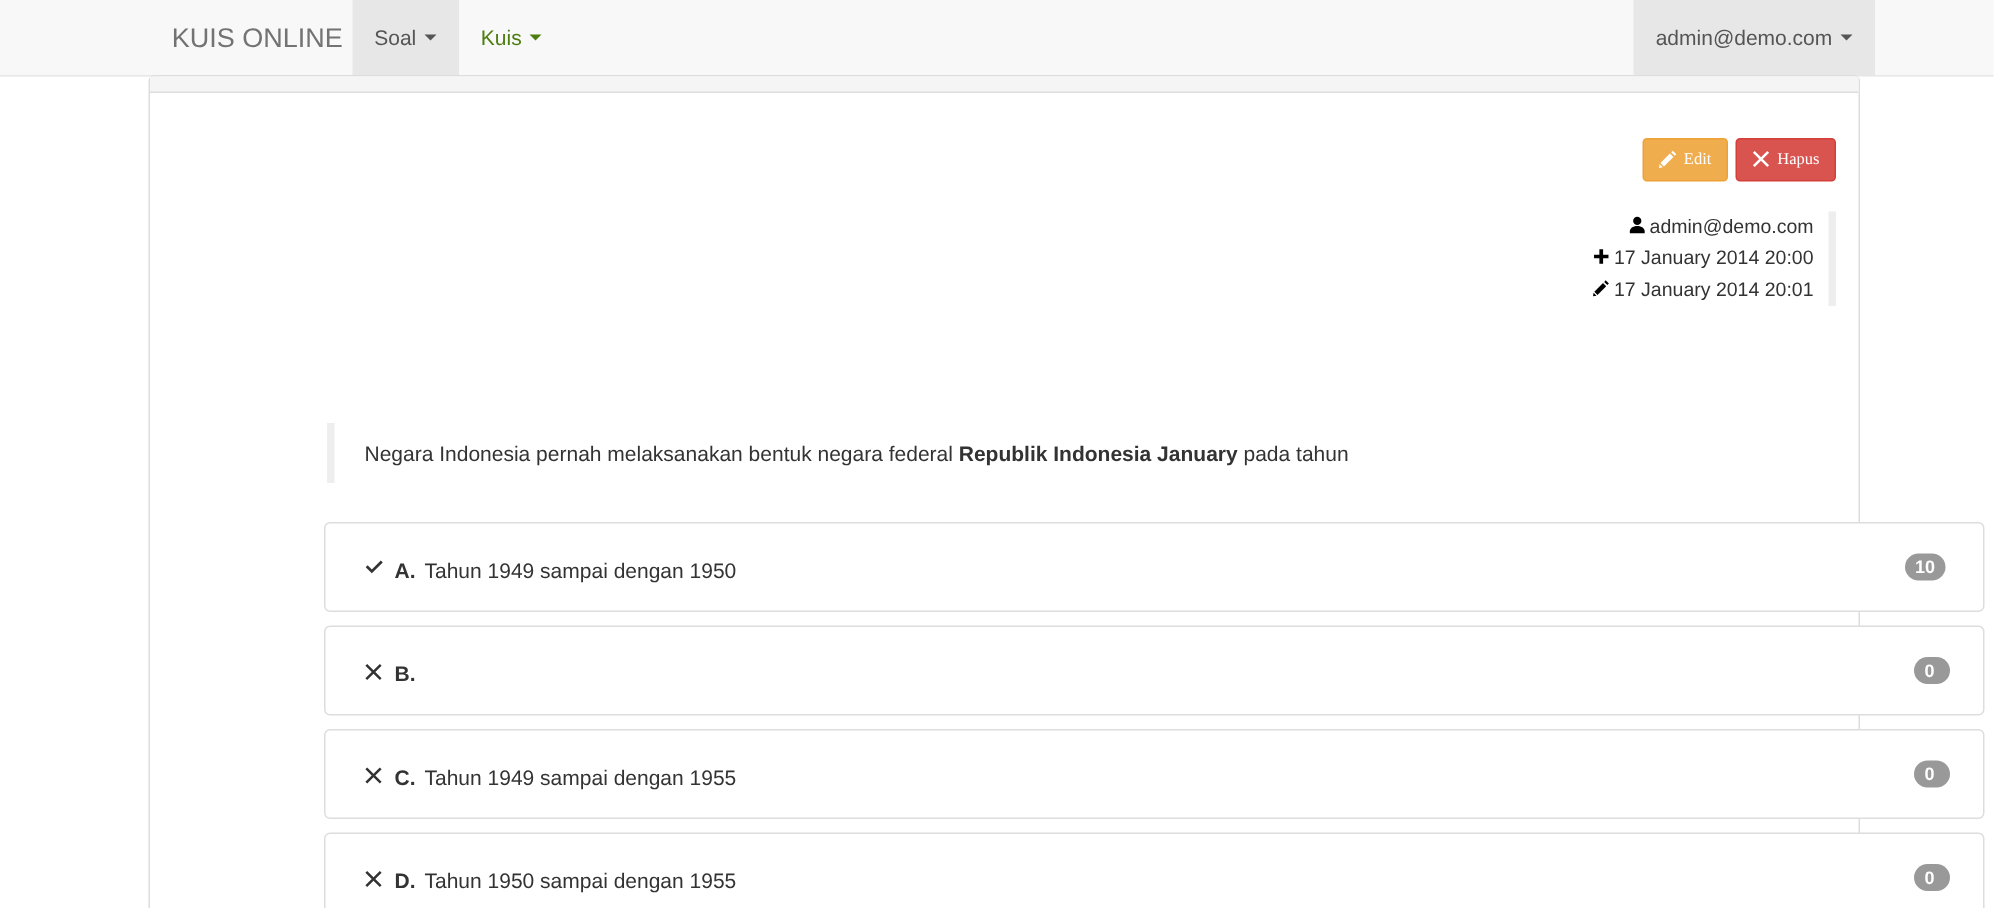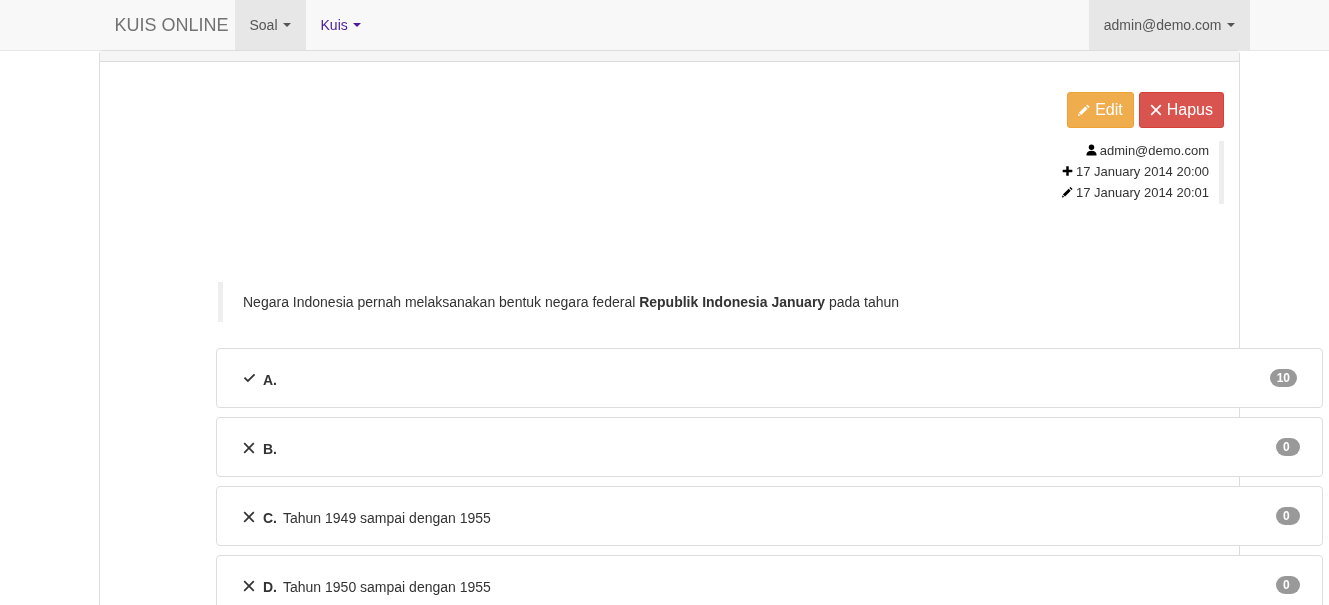--- a/index.html
+++ b/index.html
@@ -48,21 +48,21 @@
     left: 155px;
     top: 0;
     height: 50px;
     display: flex;
   }
   .nav-link {
     display: flex;
     align-items: center;
     height: 50px;
     padding: 0 15px;
-    color: #4c1d95;
+    color: #4d7c0f;
     font-size: 14px;
     text-decoration: none;
     white-space: nowrap;
   }
   .nav-link.active {
     background: #e7e7e7;
     color: #555555;
   }
   .nav-right {
     position: absolute;
@@ -119,28 +119,28 @@
     right: 15px;
     top: 30px;
     display: flex;
     gap: 5px;
   }
   .btn {
     display: inline-flex;
     align-items: center;
     gap: 5px;
     padding: 5px 10px;
-    font-size: 16px;
+    font-size: 11px;
     line-height: 1.5;
     border-radius: 3px;
     border: 1px solid transparent;
     color: #ffffff;
     cursor: pointer;
     white-space: nowrap;
-    font-family: Liberation Sans, sans-serif;
+    font-family: Liberation Serif, serif;
   }
   .btn-warning {
     background: #f0ad4e;
     border-color: #eea236;
   }
   .btn-danger {
     background: #d9534f;
     border-color: #d43f3a;
     align-items: center;
   }
@@ -311,20 +311,21 @@
       <div class="options">
 
         <div class="option">
           <div class="option-inner">
             <span class="opt-mark">
               <svg width="13" height="13" viewBox="0 0 16 16" fill="#333333" aria-hidden="true">
                 <path d="M6.0 12.6 L1.0 7.6 L2.6 6.0 L6.0 9.4 L13.4 2.0 L15.0 3.6 Z"></path>
               </svg>
             </span>
             <span class="opt-letter">A.</span>
+            <span class="opt-text">Tahun 1949 sampai dengan 1950</span>
           </div>
           <span class="badge wide">10</span>
         </div>
 
         <div class="option">
           <div class="option-inner">
             <span class="opt-mark">
               <svg width="12" height="12" viewBox="0 0 16 16" fill="#333333" aria-hidden="true">
                 <path d="M2.4 0.8 L8 6.4 L13.6 0.8 L15.2 2.4 L9.6 8 L15.2 13.6 L13.6 15.2 L8 9.6 L2.4 15.2 L0.8 13.6 L6.4 8 L0.8 2.4 Z"></path>
               </svg>

